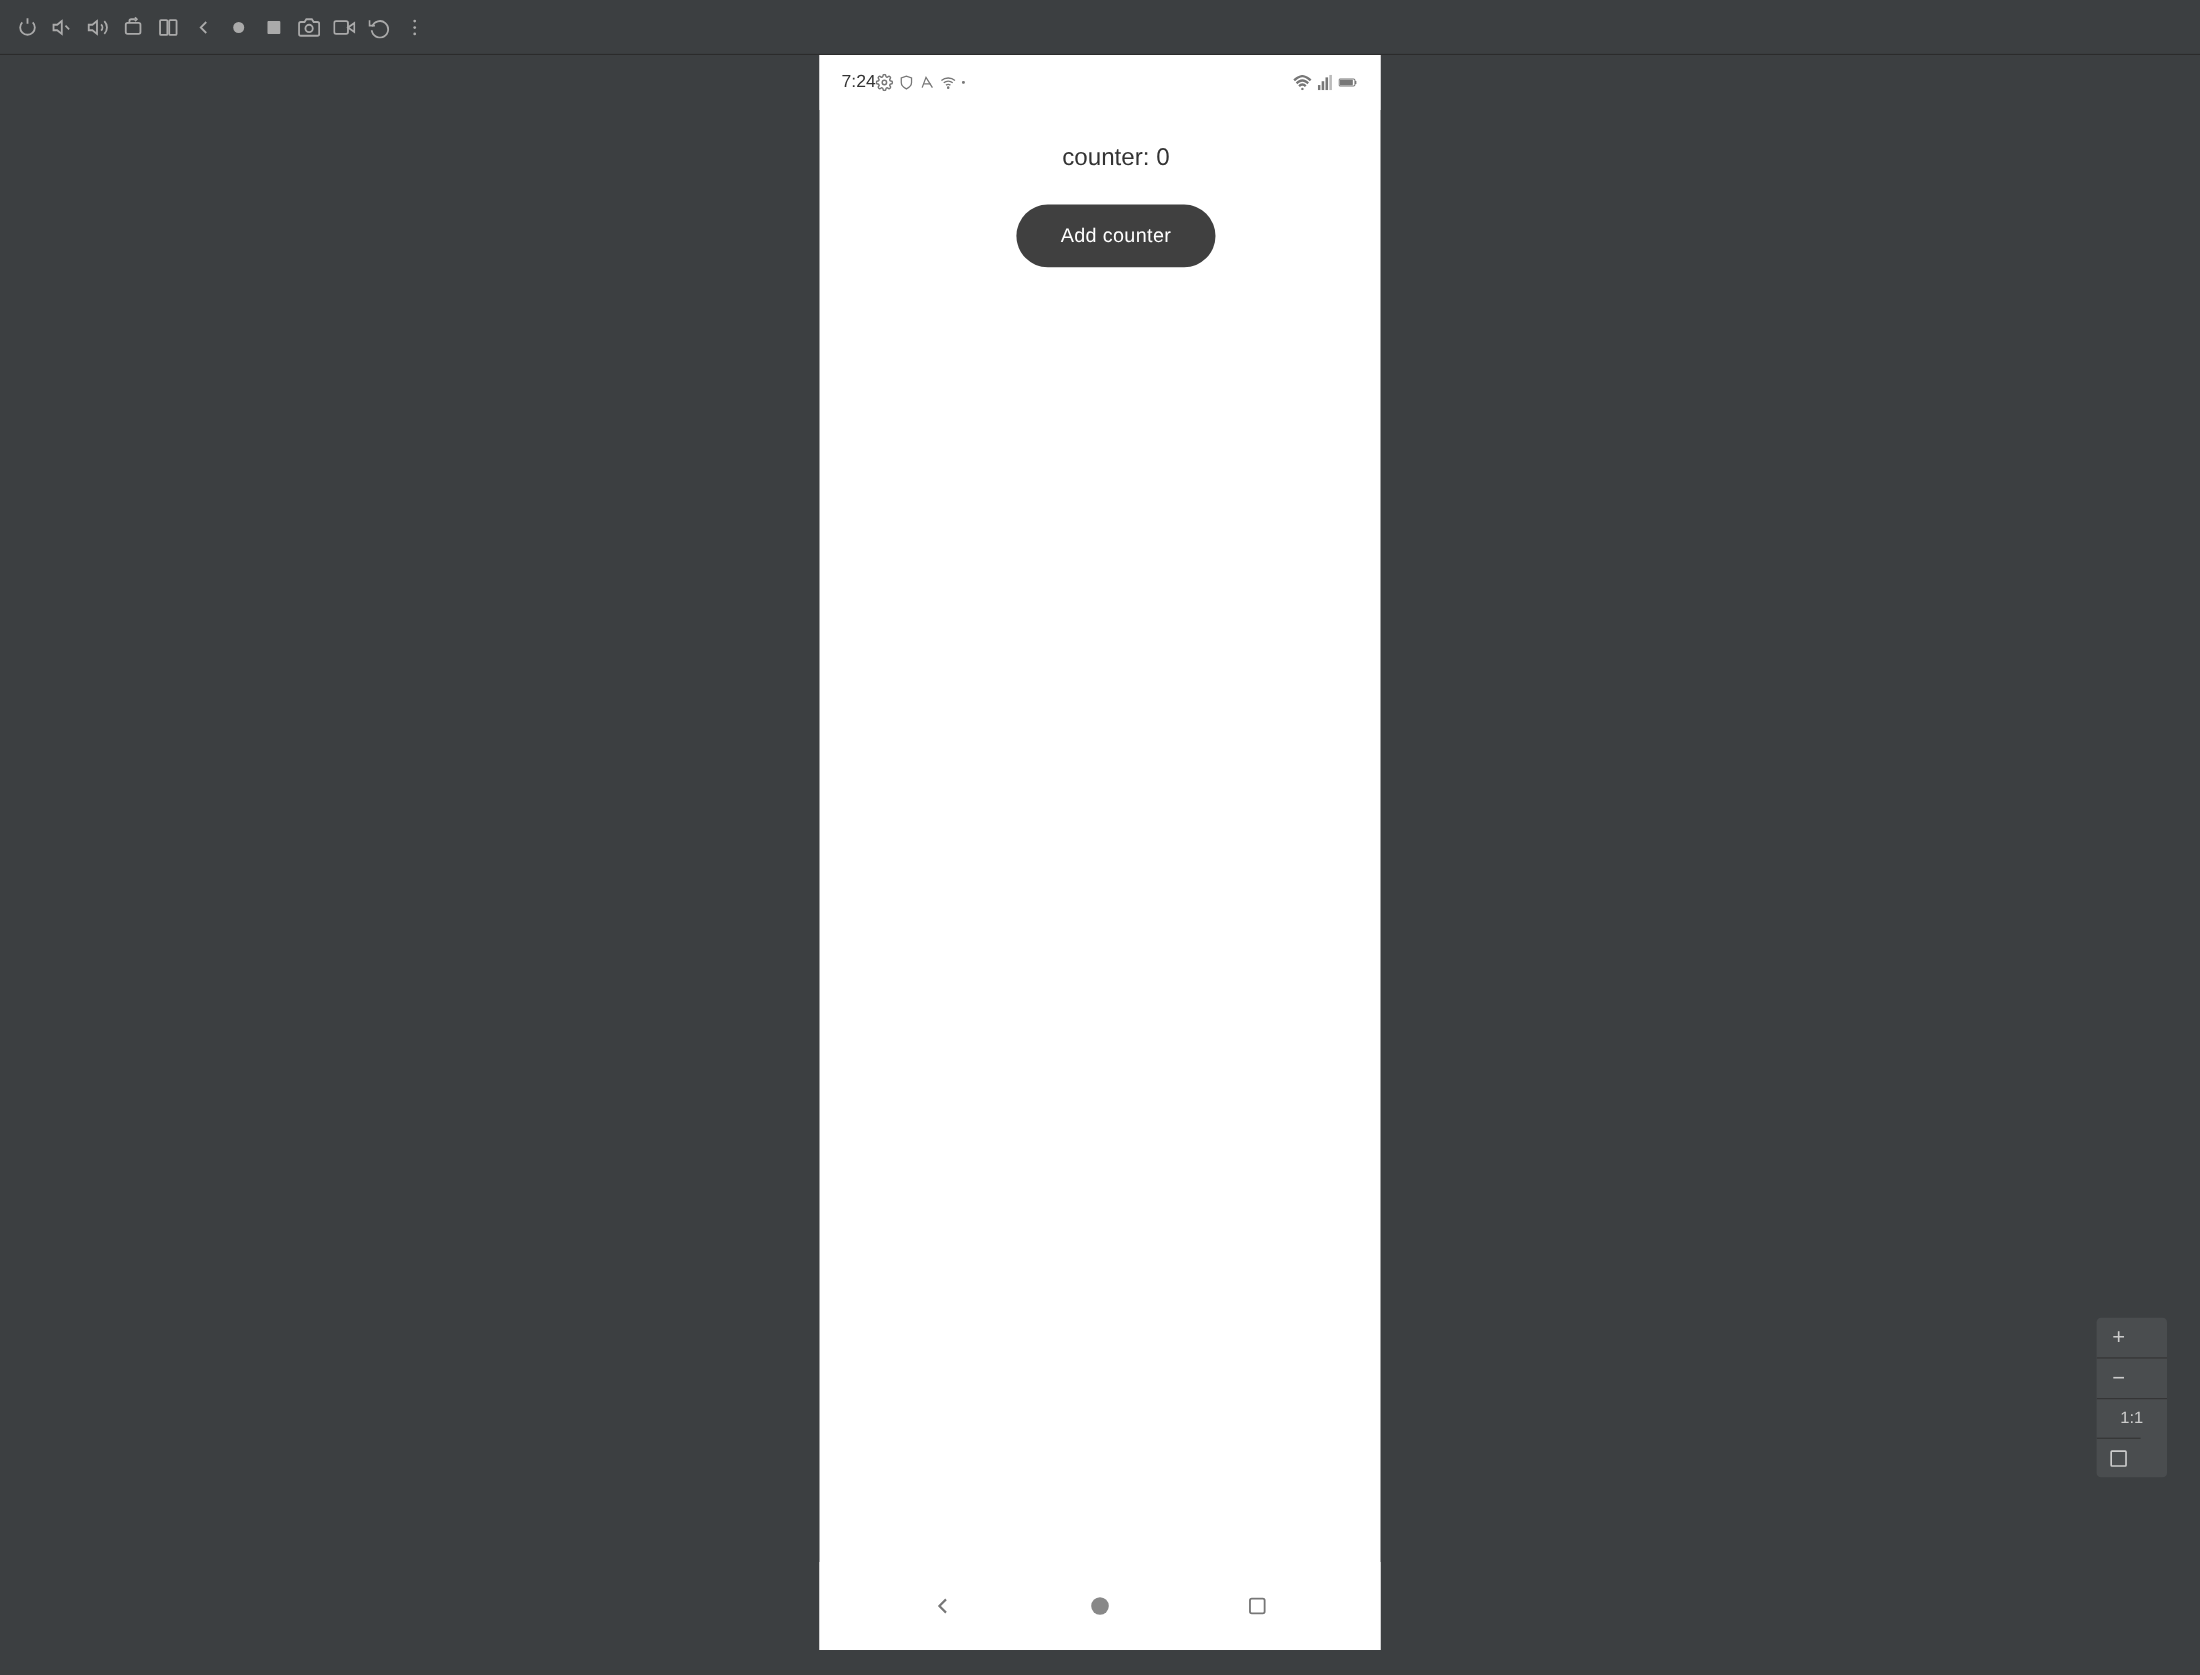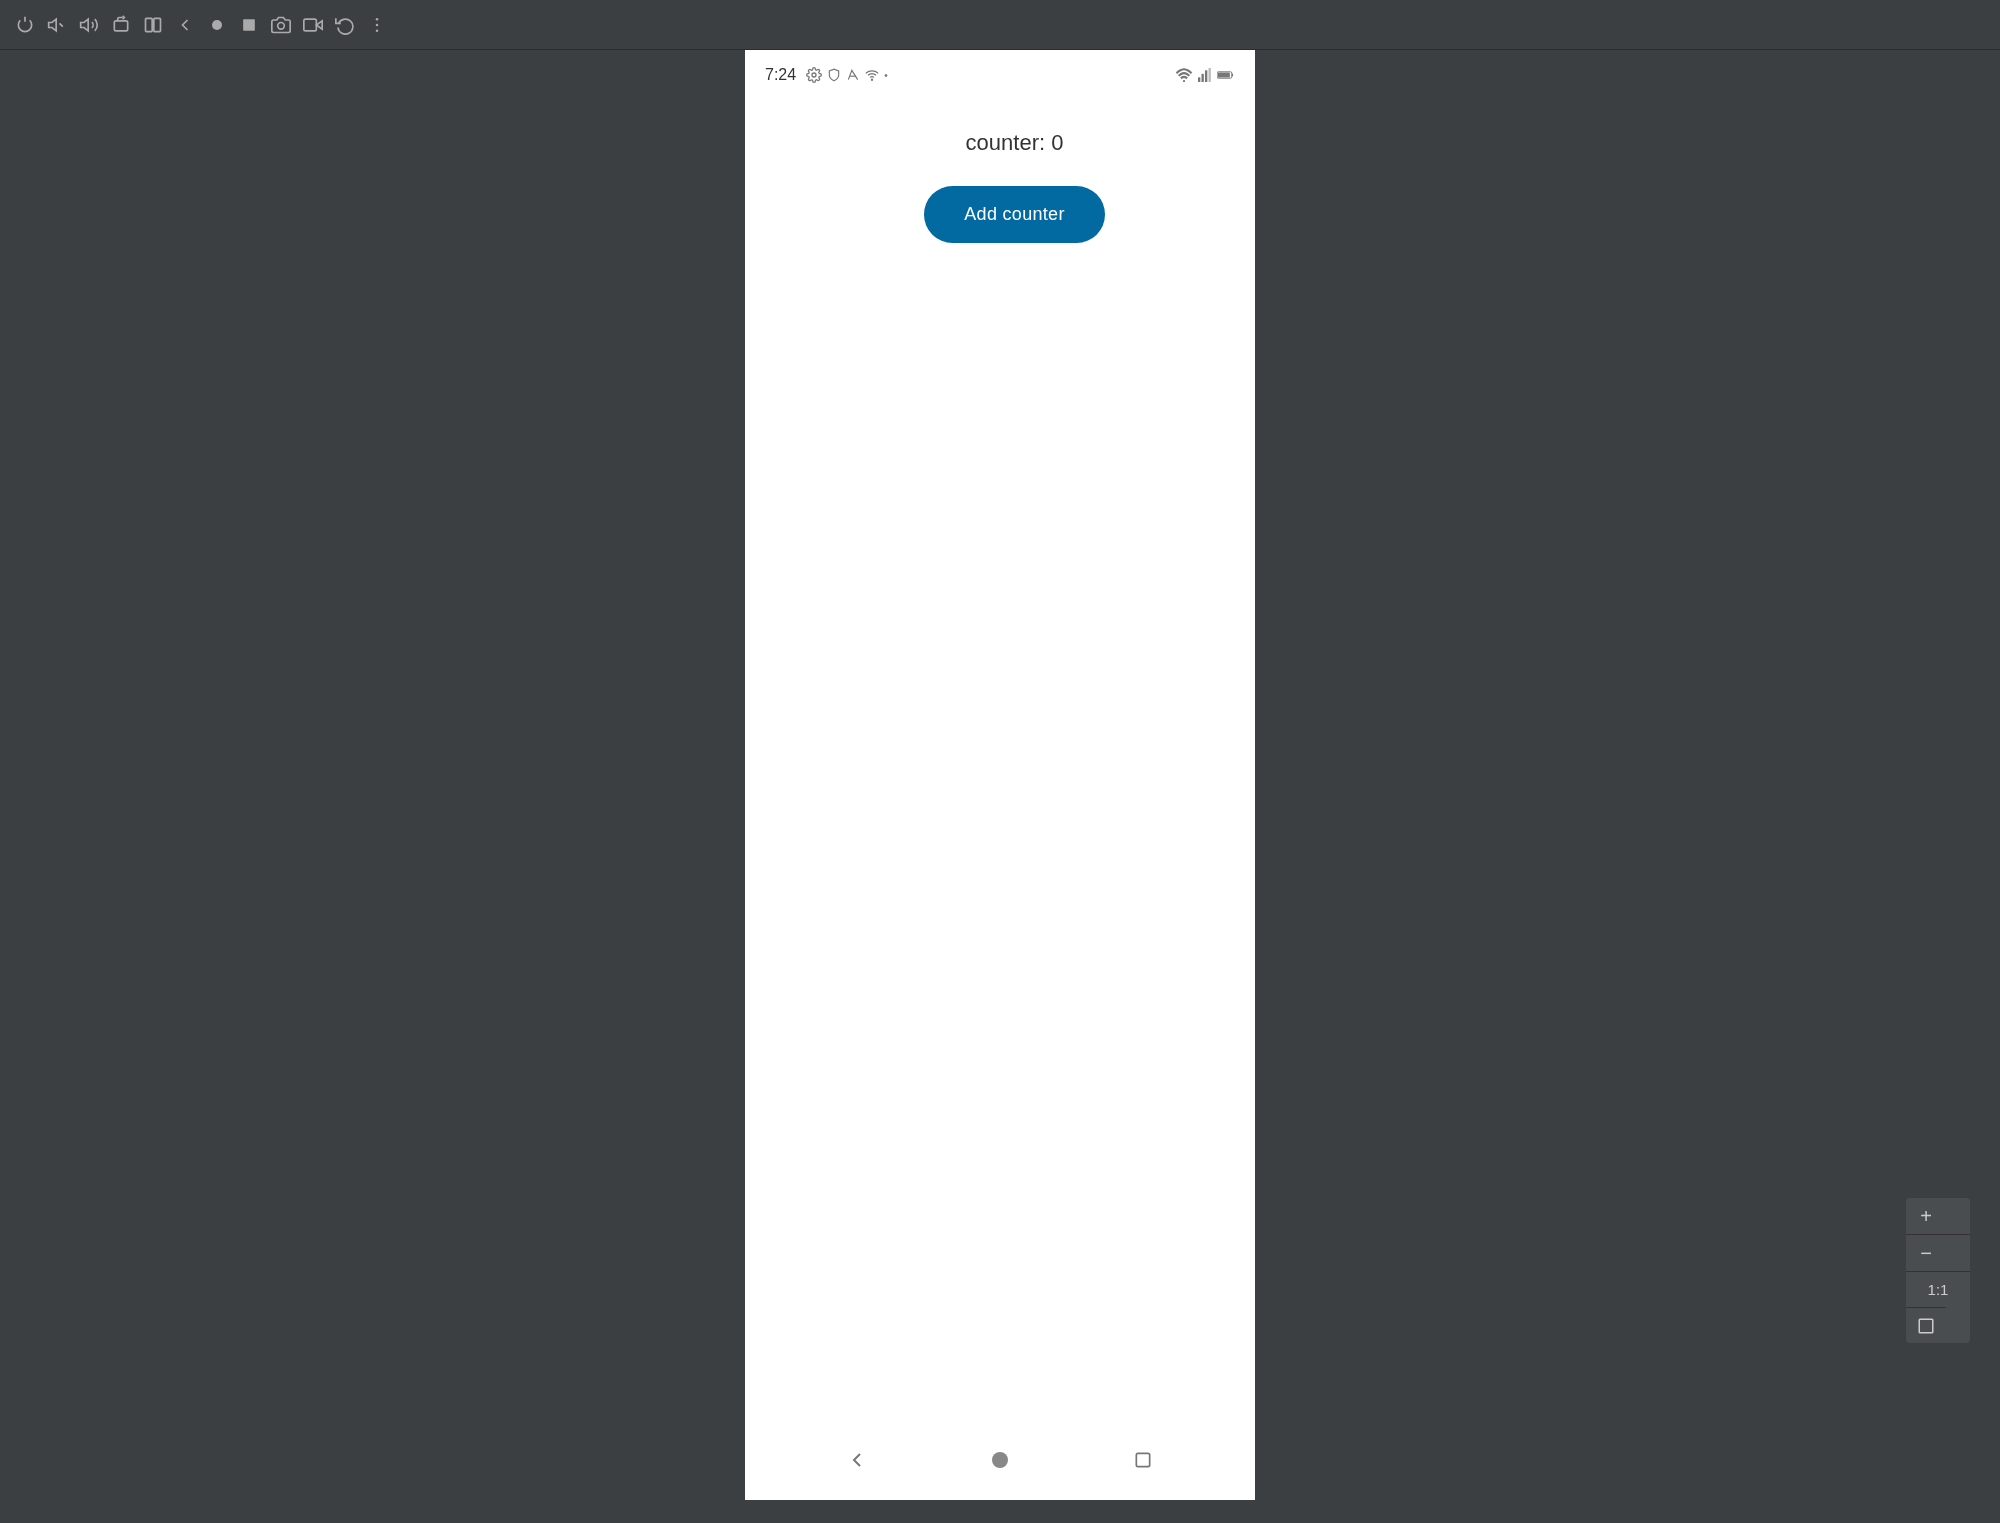--- a/index.html
+++ b/index.html
@@ -60,21 +60,20 @@
       display: flex;
       align-items: center;
       justify-content: space-between;
       padding: 0 20px;
       flex-shrink: 0;
     }
 
     .status-left {
       display: flex;
       align-items: center;
-      gap: 10px;
       font-size: 16px;
       font-weight: 500;
       color: #333;
     }
 
     .status-time {
       font-size: 16px;
       font-weight: 500;
       color: #333;
     }
@@ -104,21 +103,21 @@
       margin-left: 29px;
     }
 
     .counter-text {
       font-size: 22px;
       color: #333;
       margin-bottom: 30px;
     }
 
     .add-counter-btn {
-      background-color: #0369a1;
+      background-color: #404040;
       color: white;
       border: none;
       border-radius: 50px;
       padding: 18px 40px;
       font-size: 18px;
       font-weight: 500;
       cursor: pointer;
       letter-spacing: 0.3px;
     }
 

